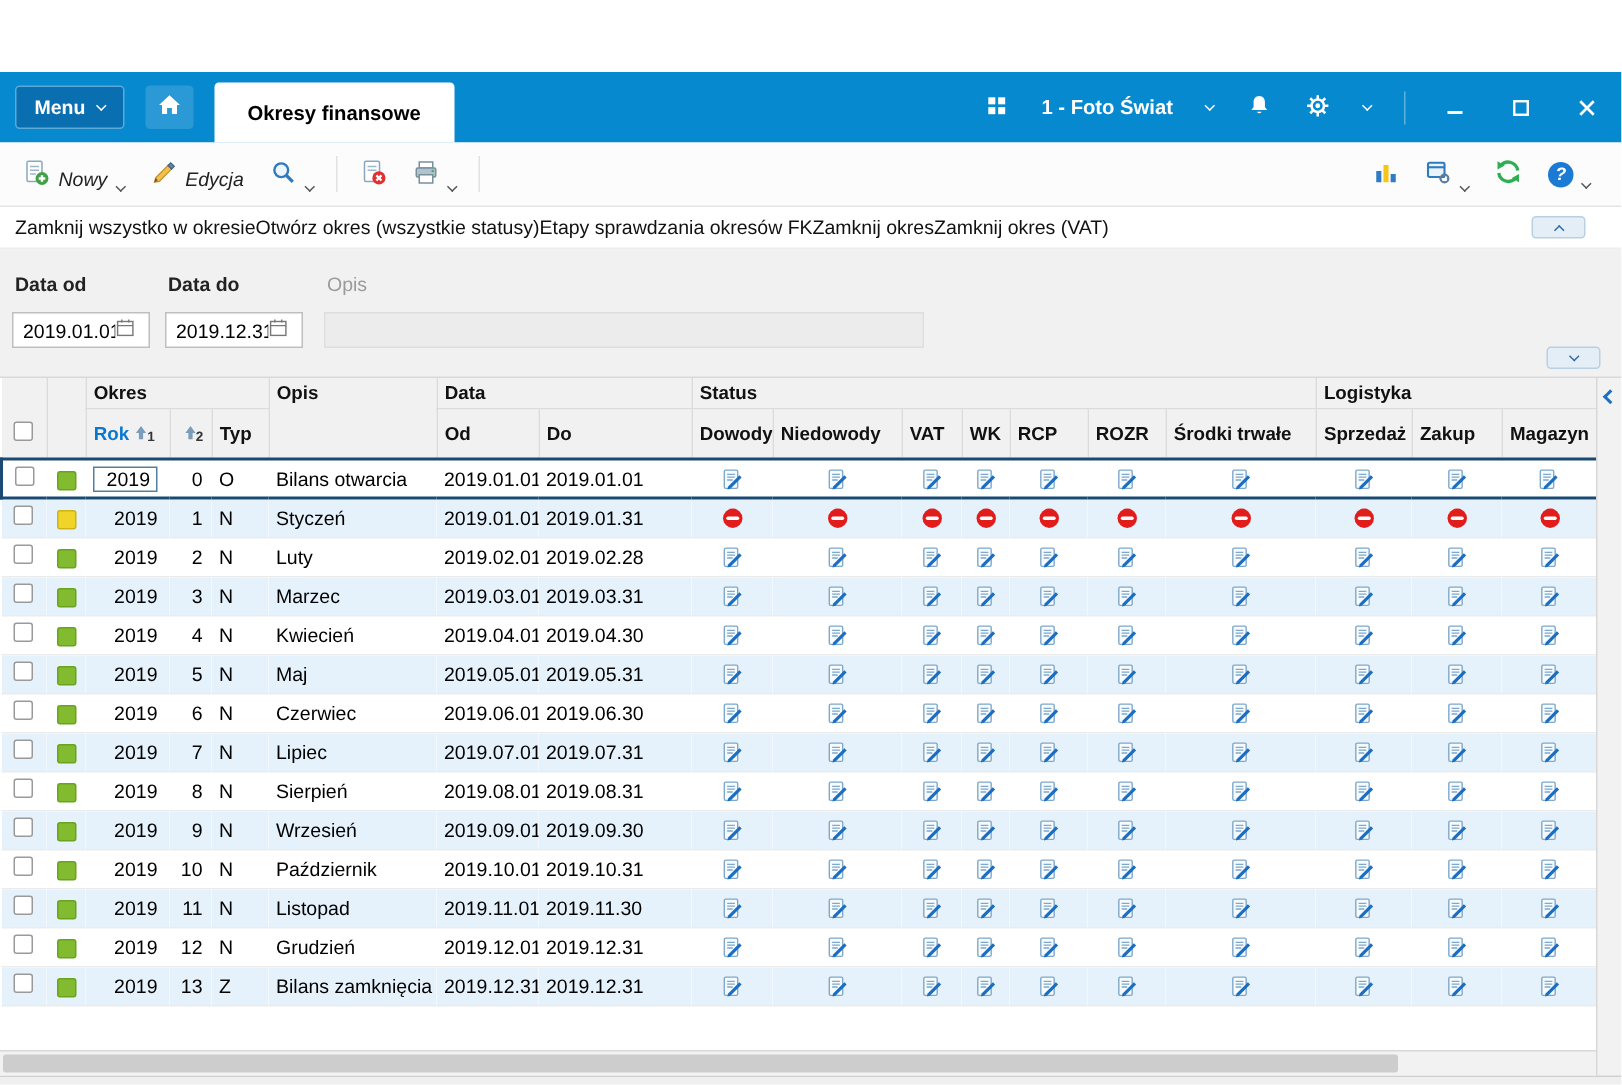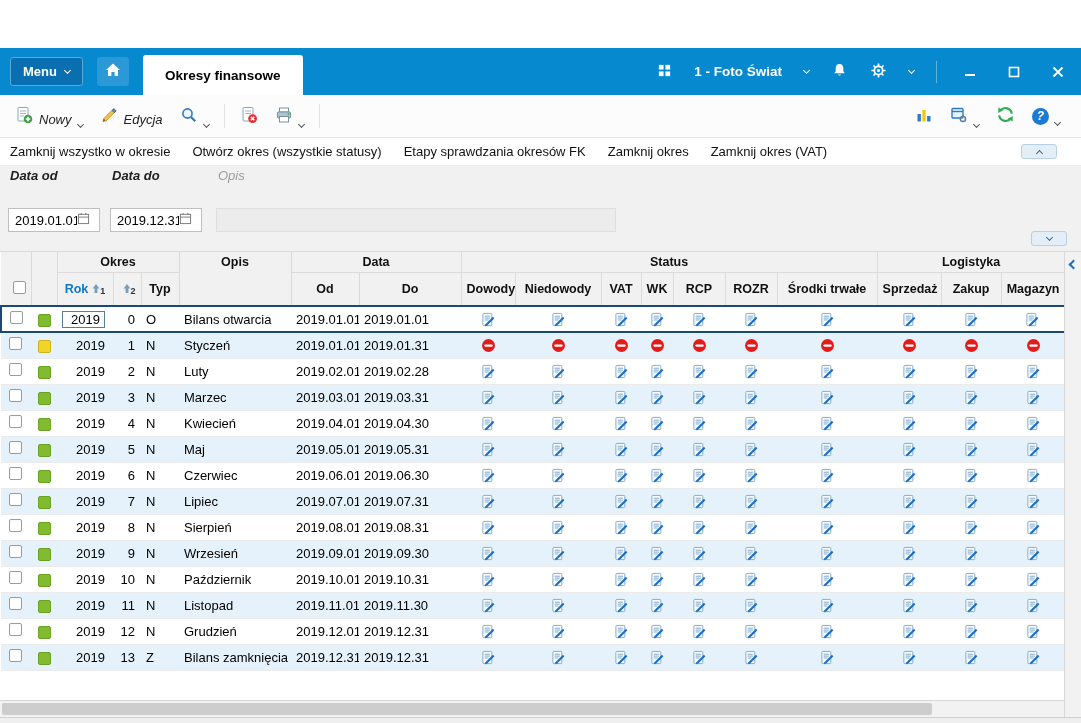--- a/index.html
+++ b/index.html
@@ -27,39 +27,39 @@
   .winbtn { width:22px; height:22px; display:flex; align-items:center; justify-content:center; }
 
   
   .toolbar { height:43px; background:#fcfcfc; border-bottom:1px solid #e4e4e4; display:flex; align-items:center; padding:0 8px; gap:3px; flex:none; }
   .tbtn { display:flex; align-items:flex-end; gap:6px; padding:5px 7px; border-radius:3px; color:#222; font-size:13px; cursor:pointer;font-style:italic; }
   .tsep { width:1px; height:24px; background:#e2e2e2; margin:0 5px; }
   .tb-right2 { margin-left:auto; display:flex; align-items:center; gap:10px; padding-right:6px; }
   .help-circle { width:17px; height:17px; border-radius:50%; background:#1a7ad4; color:#fff; font-weight:bold; font-size:12px; display:flex; align-items:center; justify-content:center; }
 
   
-  .quicklinks { height:28px; background:#fff; border-bottom:1px solid #ededed; display:flex; align-items:center; gap:22px; padding:0 10px; flex:none; }
+  .quicklinks { height:28px; background:#fff; border-bottom:1px solid #ededed; display:flex; align-items:center; padding:0 10px; flex:none; }
   .qlink { font-size:13px; color:#111; white-space:nowrap; cursor:pointer; }
   .collapse-btn { margin-left:auto; margin-right:14px; width:36px; height:15px; background:#e4eef7; border:1px solid #b9cfe2; border-radius:3px; display:flex; align-items:center; justify-content:center; cursor:pointer; }
 
   
   .filterpanel { height:86px; background:#f1f1f1; border-bottom:1px solid #d9d9d9; position:relative; flex:none; }
-  .flabel { position:absolute; top:2px; font-weight:bold; font-size:13px; color:#222;font-style:italic; }
+  .flabel { position:absolute; top:16px; font-weight:bold; font-size:13px; color:#222; }
   .flabel.gray { font-weight:normal; color:#9b9b9b; }
   .date-input { position:absolute; top:42px; width:92px; height:24px; background:#fff; border:1px solid #bfbfbf; display:flex; align-items:center; padding:0 4px 0 6px; }
   .date-input input { border:none; outline:none; width:62px; font:13px "Liberation Sans",sans-serif; background:transparent; }
   .opis-input { position:absolute; top:42px; left:216px; width:400px; height:24px; background:#ececec; border:1px solid #dedede; font:13px "Liberation Sans",sans-serif; padding:0 6px; outline:none; }
   .expand-btn { position:absolute; right:14px; bottom:5px; width:36px; height:15px; background:#e4eef7; border:1px solid #b9cfe2; border-radius:3px; display:flex; align-items:center; justify-content:center; cursor:pointer; }
 
   
   .table-zone { height:465px; display:flex; flex:none; }
   .table-col { width:1064px; display:flex; flex-direction:column; }
   .table-area { height:448px; overflow:hidden; background:#fff; }
   table { table-layout:fixed; width:1064px; border-collapse:collapse; font:13px "Liberation Sans",sans-serif; }
-  thead th { background:#f1f1f1; border-right:1px solid #dbdbdb; border-bottom:1px solid #dbdbdb; font-size:12.5px; font-weight:bold; text-align:center; padding:2px 5px; color:#111; white-space:nowrap; overflow:hidden; }
+  thead th { background:#f1f1f1; border-right:1px solid #dbdbdb; border-bottom:1px solid #dbdbdb; font-size:12.5px; font-weight:bold; text-align:left; padding:2px 5px; color:#111; white-space:nowrap; overflow:hidden; }
   tr.grp th { height:20px; }
   tr.sub th { height:34px; vertical-align:middle; }
   th.v-top { vertical-align:top; padding-top:3px; }
   th.c-sel { vertical-align:bottom; padding:0 0 8px 8px; }
   th.h-rok { color:#0c77cf; }
   .sort { margin-left:4px; white-space:nowrap; }
   .sort i { font-style:normal; font-size:9px; color:#333; vertical-align:bottom; }
   tbody td { height:26px; border-bottom:1px solid #ebebeb; padding:0 5px; white-space:nowrap; overflow:hidden; color:#000; }
   tbody tr.alt { background:#e6f2fb; }
   tr.selected td { border-top:2px solid #1a4a74; border-bottom:2px solid #1a4a74; }

